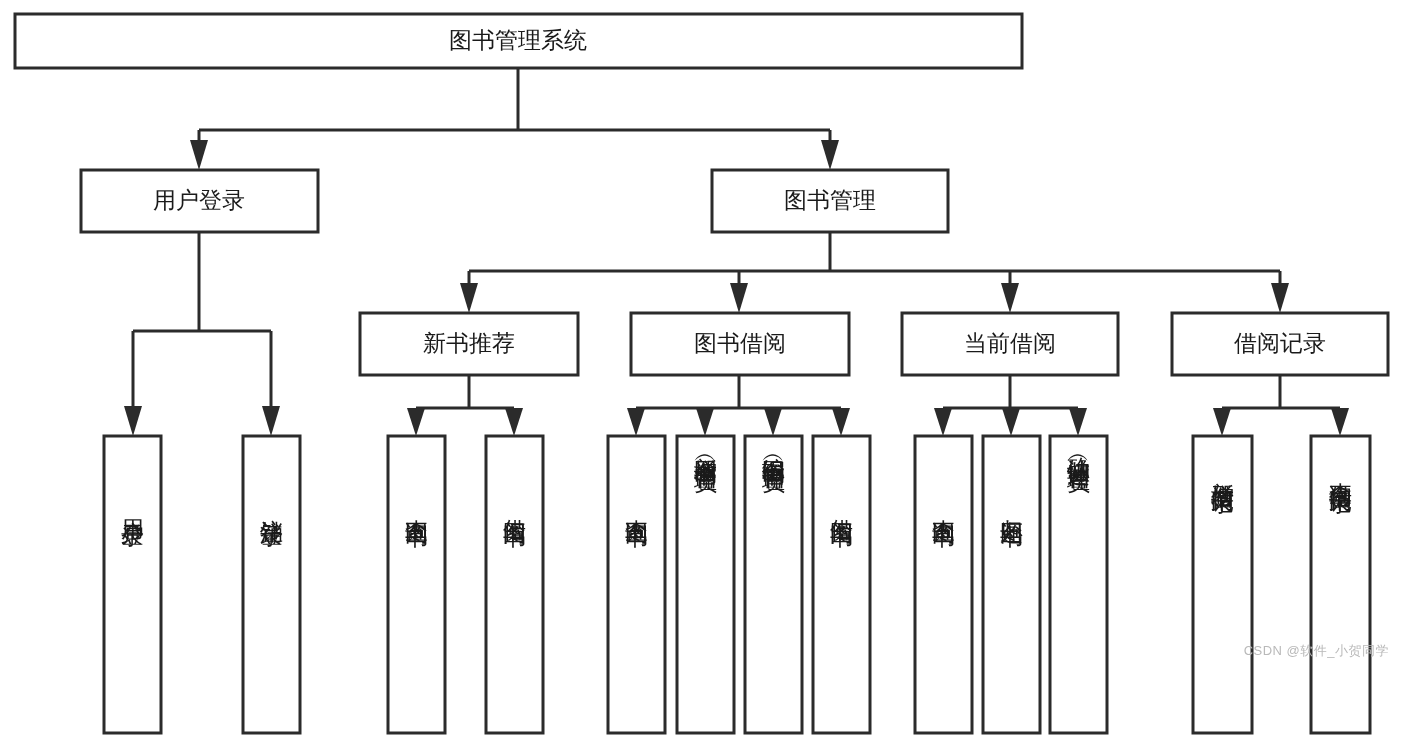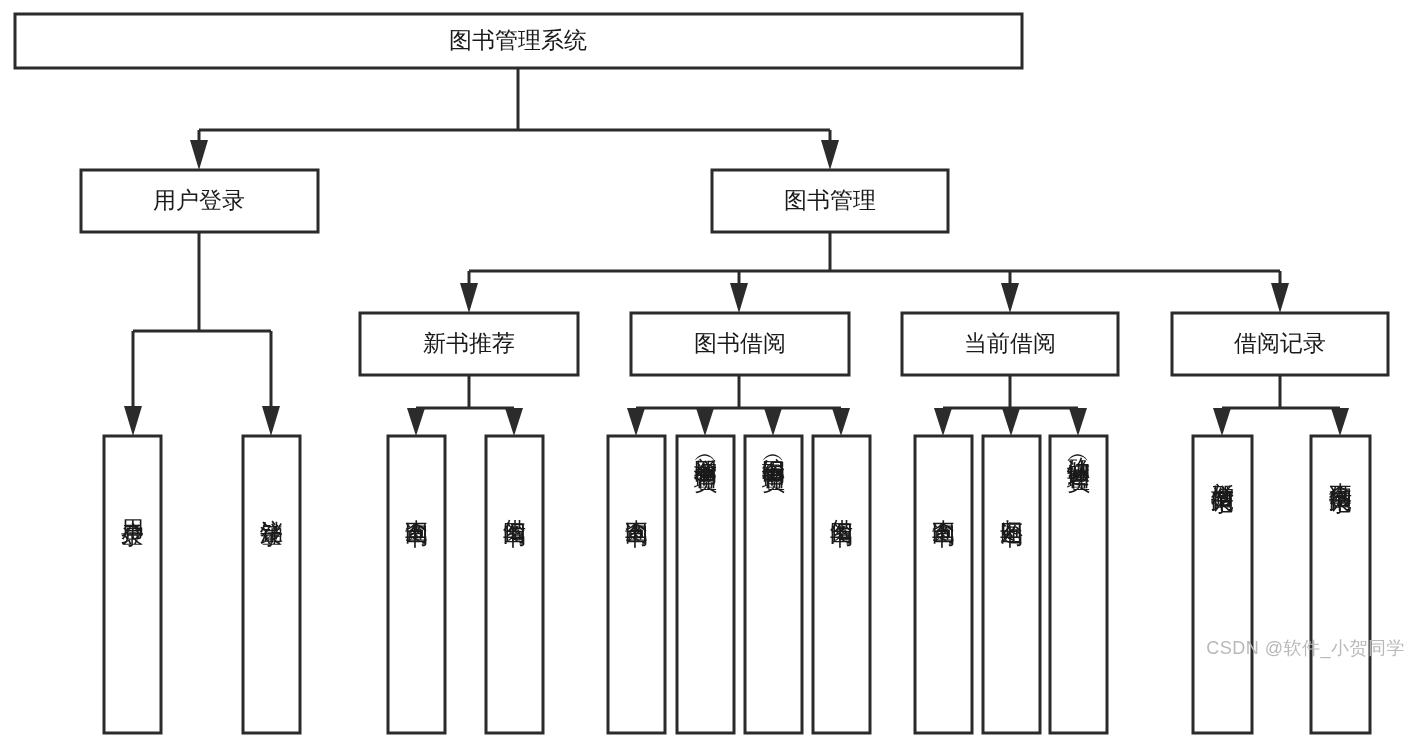--- a/index.html
+++ b/index.html
@@ -53,24 +53,24 @@
     font-size: 23px;
     fill: #1a1a1a;
     writing-mode: vertical-rl;
     text-orientation: upright;
     glyph-orientation-vertical: 0;
     text-anchor: middle;
     letter-spacing: 2px;
   }
   .watermark-text {
     position: absolute;
-    right: 0;
+    right: 16px;
     bottom: 6px;
     font-family: "Liberation Sans", "DejaVu Sans", sans-serif;
-    font-size: 18px;
+    font-size: 13px;
     color: #b9b9b9;
     white-space: nowrap;
     letter-spacing: 0.5px;
   }
 </style>
 </head>
 <body>
 
 <div id="diagram-root">
 

